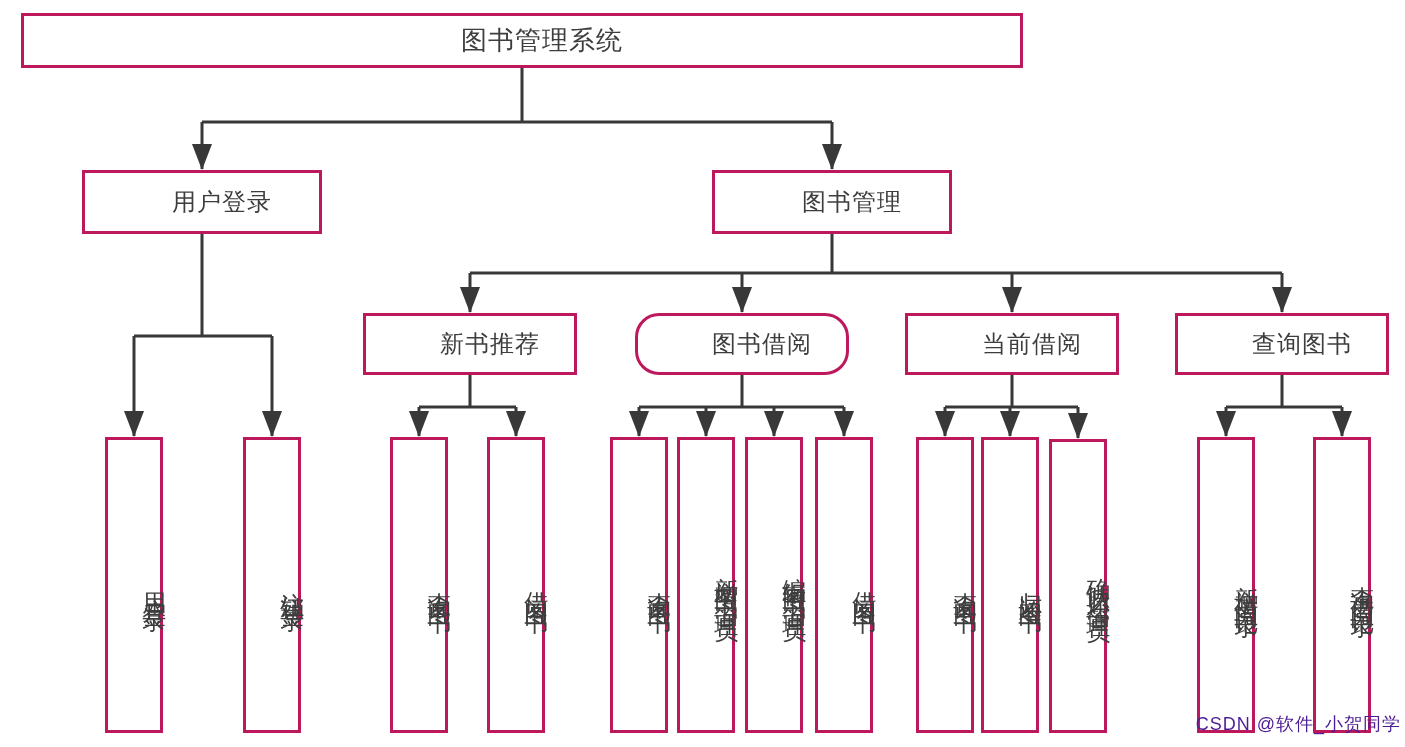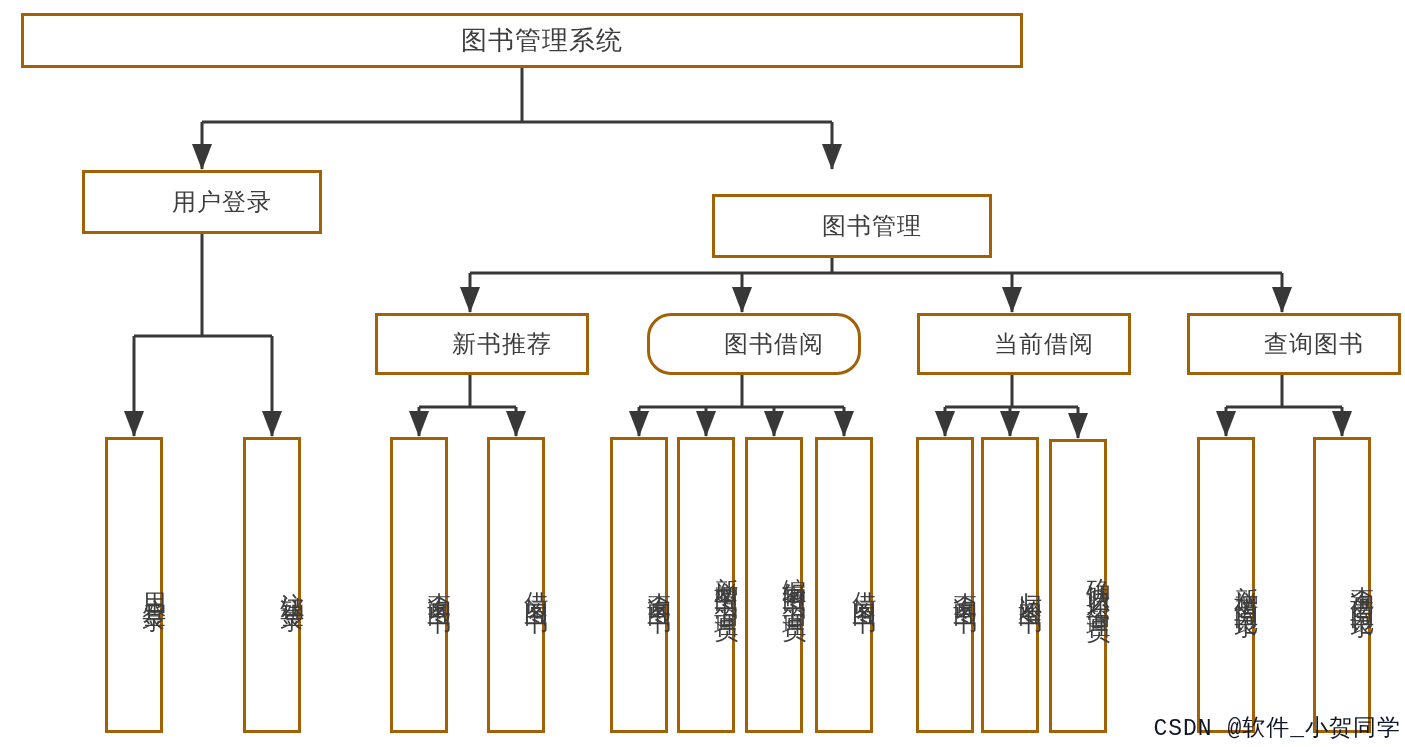--- a/index.html
+++ b/index.html
@@ -12,34 +12,34 @@
     overflow: hidden;
   }
   .connectors {
     position: absolute;
     left: 0; top: 0;
     width: 1405px; height: 747px;
   }
   .node {
     position: absolute;
     background: #ffffff;
-    border: 3px solid #a16207;
+    border: 3px solid #be185d;
     box-sizing: border-box;
     display: flex;
     align-items: center;
     justify-content: center;
     color: #3d3d3d;
     text-align: center;
     padding-left: 40px;
   }
   .h-node { font-size: 24px; letter-spacing: 1px; }
   .root-node { left: 21px; top: 13px; width: 1002px; height: 55px; font-size: 26px; }
   .l2-a { left: 82px;  top: 170px; width: 240px; height: 64px; }
-  .l2-b { left: 712px; top: 170px; width: 280px; height: 64px; margin-top: 24px; }
-  .l3 { top: 313px; width: 214px; height: 62px; margin-left: 12px; }
+  .l2-b { left: 712px; top: 170px; width: 240px; height: 64px; }
+  .l3 { top: 313px; width: 214px; height: 62px; }
   .l3-a { left: 363px; }
   .l3-b { left: 635px; border-radius: 24px; }
   .l3-c { left: 905px; }
   .l3-d { left: 1175px; }
   .leaf {
     top: 437px; width: 58px; height: 296px;
   }
   .leaf .vtext {
     writing-mode: vertical-rl;
     text-orientation: mixed;
@@ -50,26 +50,25 @@
   }
   .g1-1 { left: 105px; }  .g1-2 { left: 243px; }
   .g2-1 { left: 390px; }  .g2-2 { left: 487px; }
   .g3-1 { left: 610px; }  .g3-2 { left: 677px; }  .g3-3 { left: 745px; }  .g3-4 { left: 815px; }
   .g4-1 { left: 916px; }  .g4-2 { left: 981px; }  .g4-3 { left: 1049px; top: 439px; height: 294px; }
   .g5-1 { left: 1197px; } .g5-2 { left: 1313px; }
   .watermark {
     position: absolute;
     right: 4px;
     top: 712px;
-    font-size: 23px;
-    color: #0f172a;
+    font-size: 18px;
+    color: #4c1d95;
     letter-spacing: 1px;
     z-index: 5;
     white-space: nowrap;
-    font-family: Liberation Mono, monospace;
   }
 </style>
 </head>
 <body>
 
 <div class="canvas">
 
   <svg class="connectors" viewBox="0 0 1405 747" xmlns="http://www.w3.org/2000/svg">
     <defs>
       <marker id="arrow" markerUnits="userSpaceOnUse" markerWidth="26" markerHeight="20" viewBox="0 0 26 20" refX="25" refY="10" orient="auto">

